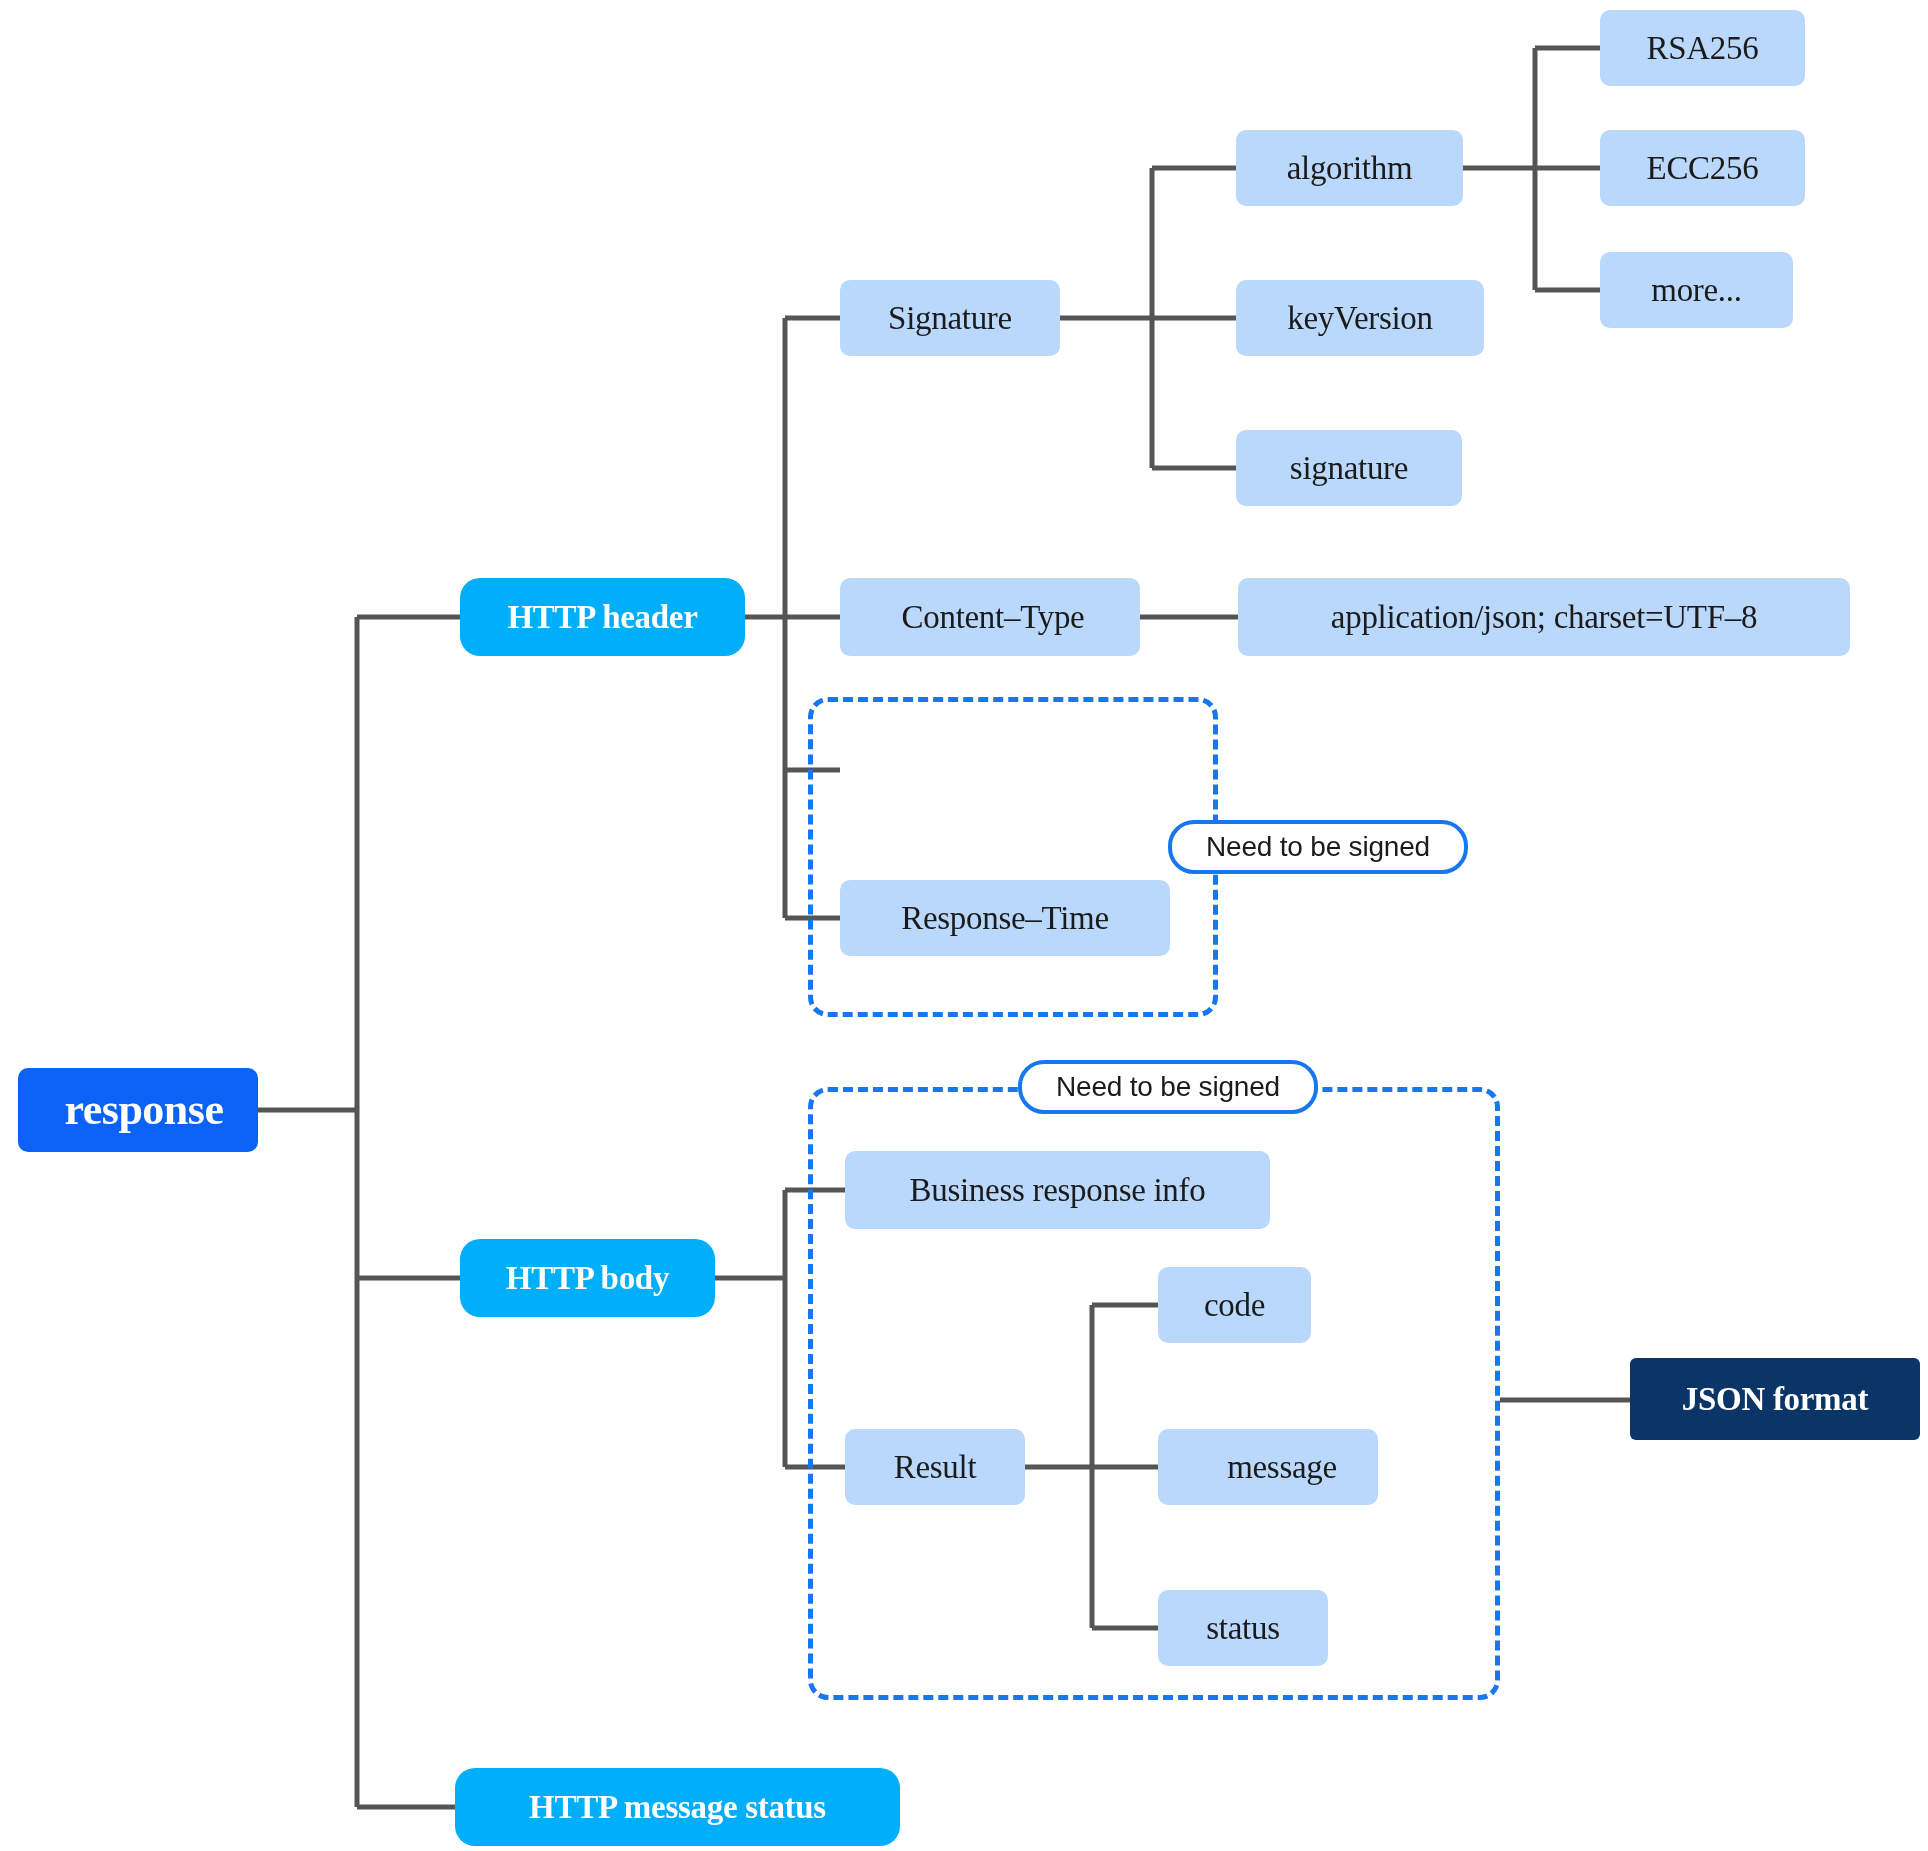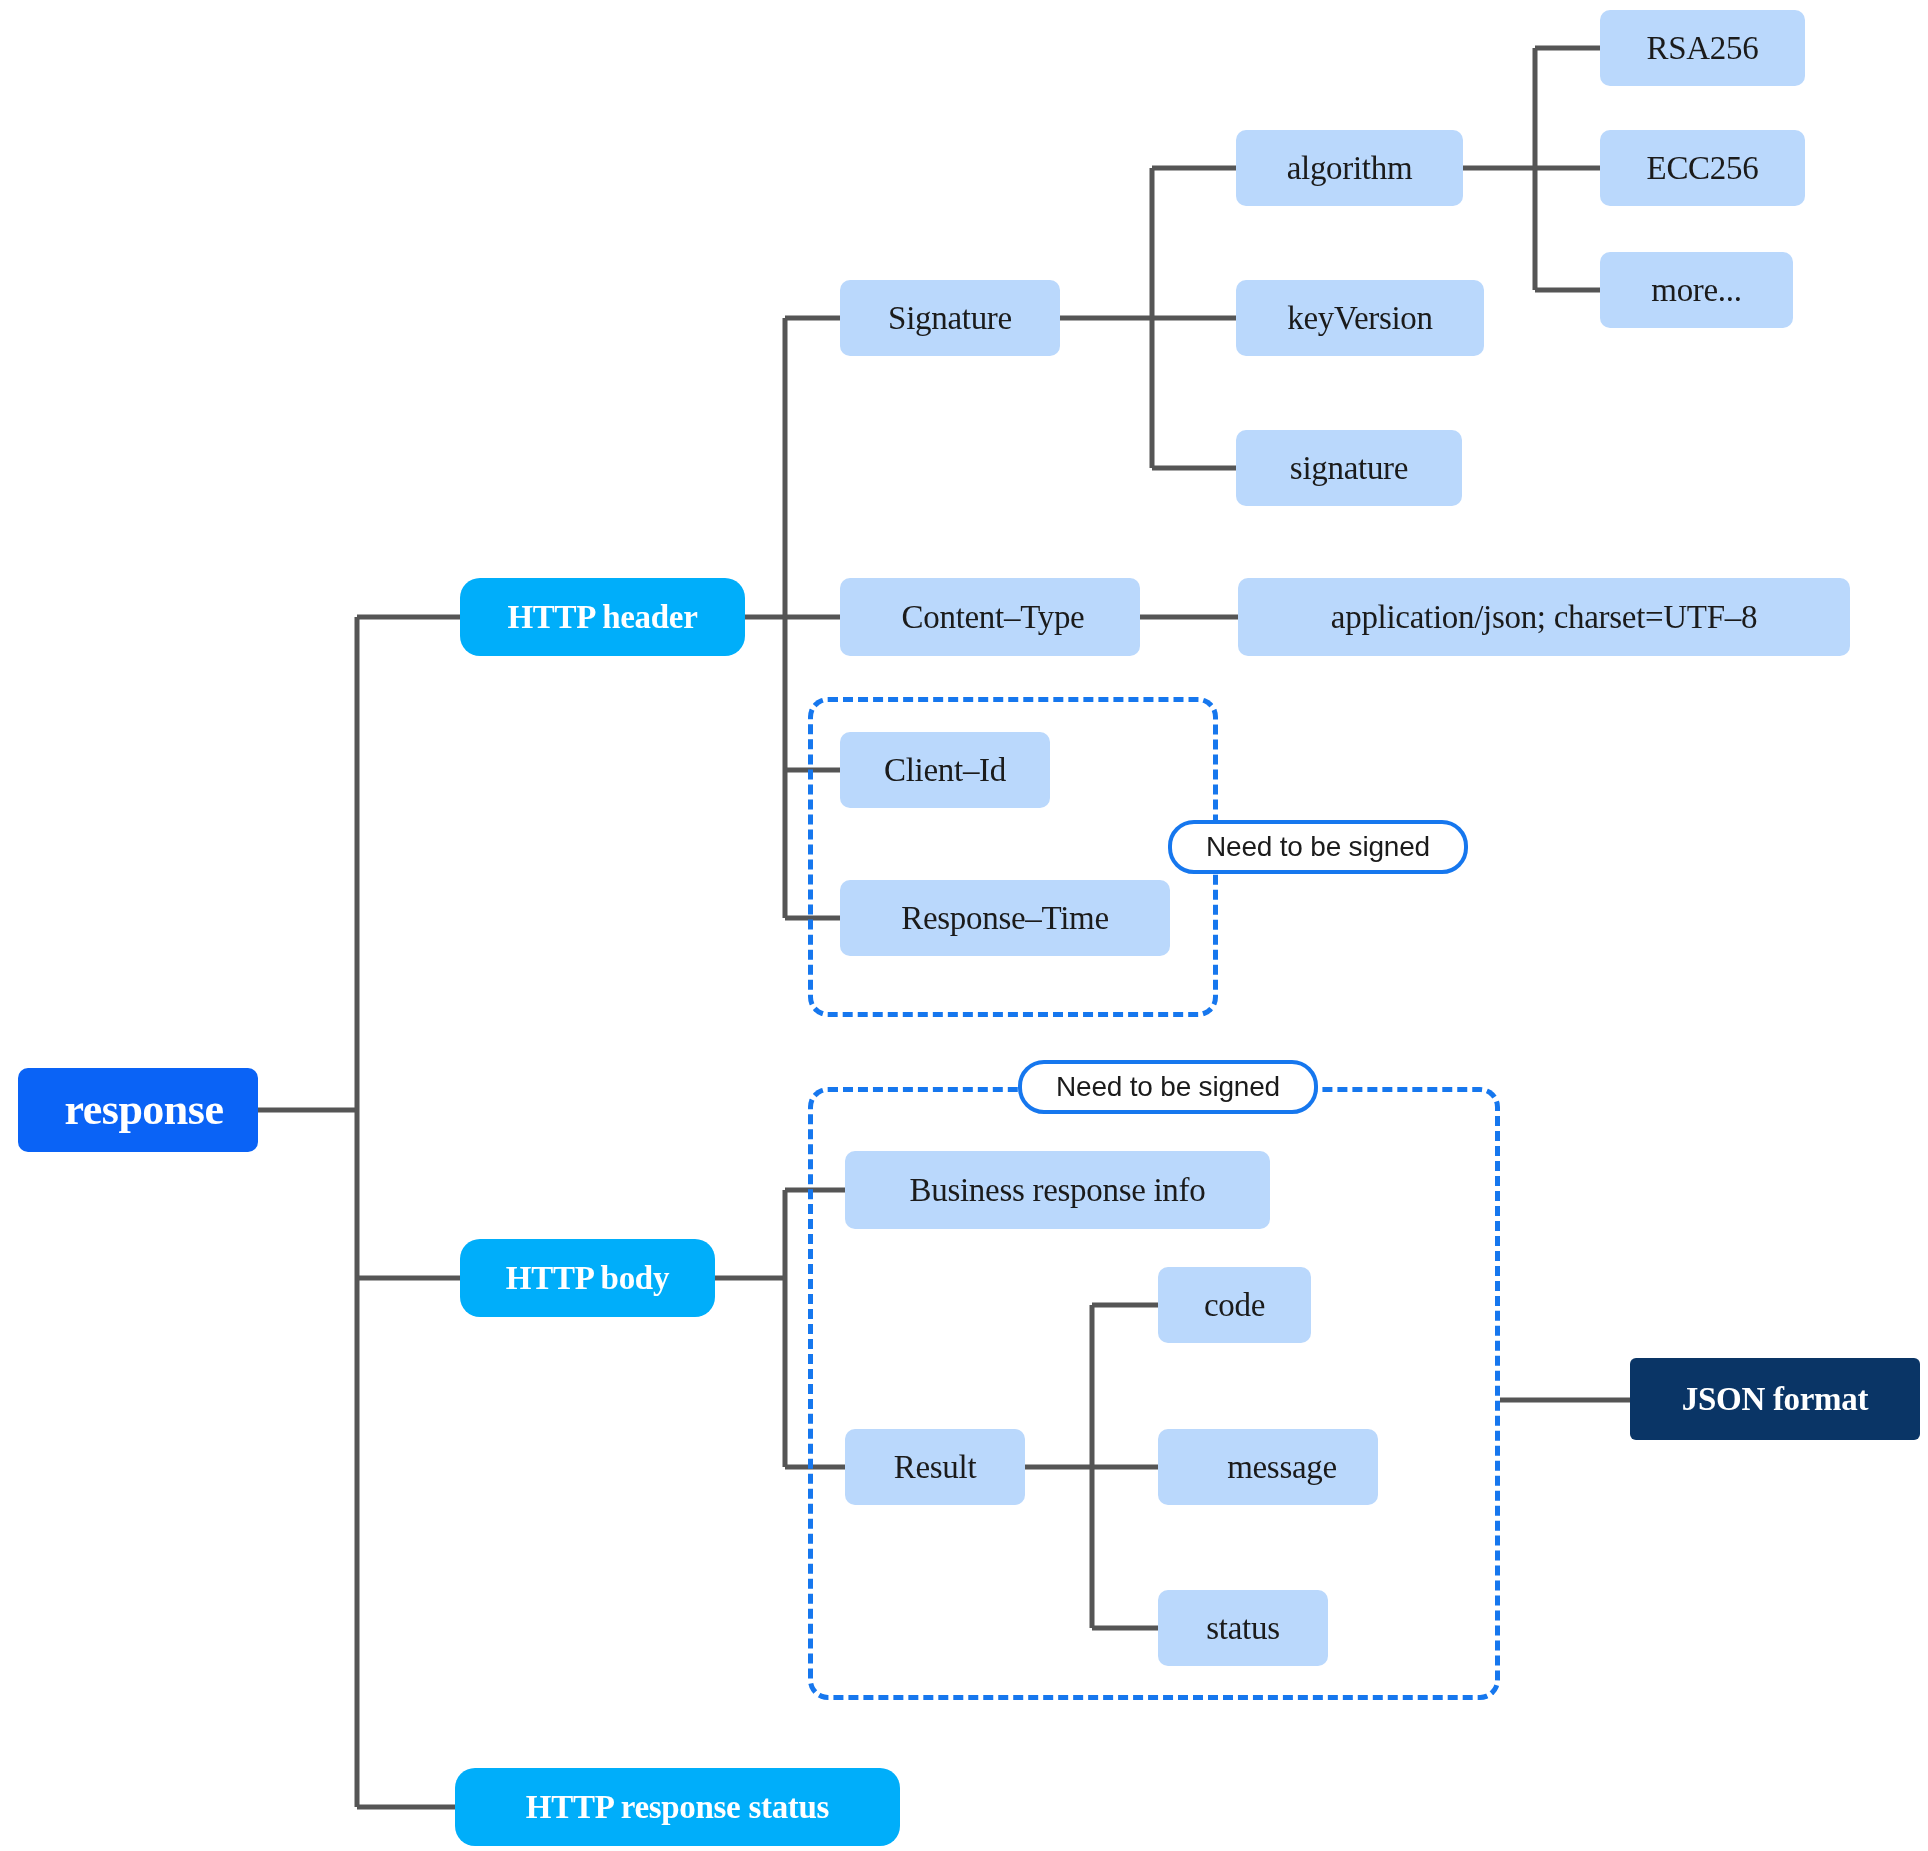--- a/index.html
+++ b/index.html
@@ -152,34 +152,31 @@
 
   <div class="node n-l1" style="left:460px; top:578px; width:285px; height:78px;">
     <span>HTTP header</span>
   </div>
 
   <div class="node n-l1" style="left:460px; top:1239px; width:255px; height:78px;">
     <span>HTTP body</span>
   </div>
 
   <div class="node n-l1" style="left:455px; top:1768px; width:445px; height:78px;">
-    <span>HTTP response status</span>
+    <span>HTTP message status</span>
   </div>
 
   <div class="node n-leaf" style="left:840px; top:280px; width:220px; height:76px;">
     <span>Signature</span>
   </div>
 
   <div class="node n-leaf" style="left:840px; top:578px; width:300px; height:78px;padding-left:6px;">
     <span>Content–Type</span>
   </div>
 
-  <div class="node n-leaf" style="left:840px; top:732px; width:210px; height:76px;">
-    <span>Client–Id</span>
-  </div>
 
   <div class="node n-leaf" style="left:840px; top:880px; width:330px; height:76px;">
     <span>Response–Time</span>
   </div>
 
   <div class="node n-leaf" style="left:1236px; top:130px; width:227px; height:76px;">
     <span>algorithm</span>
   </div>
 
   <div class="node n-leaf" style="left:1236px; top:280px; width:248px; height:76px;">

